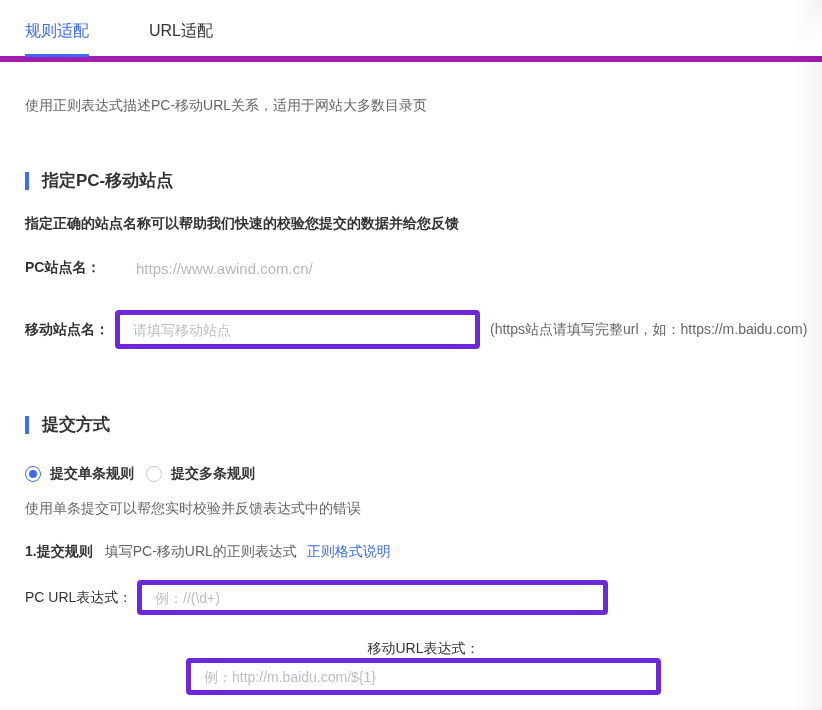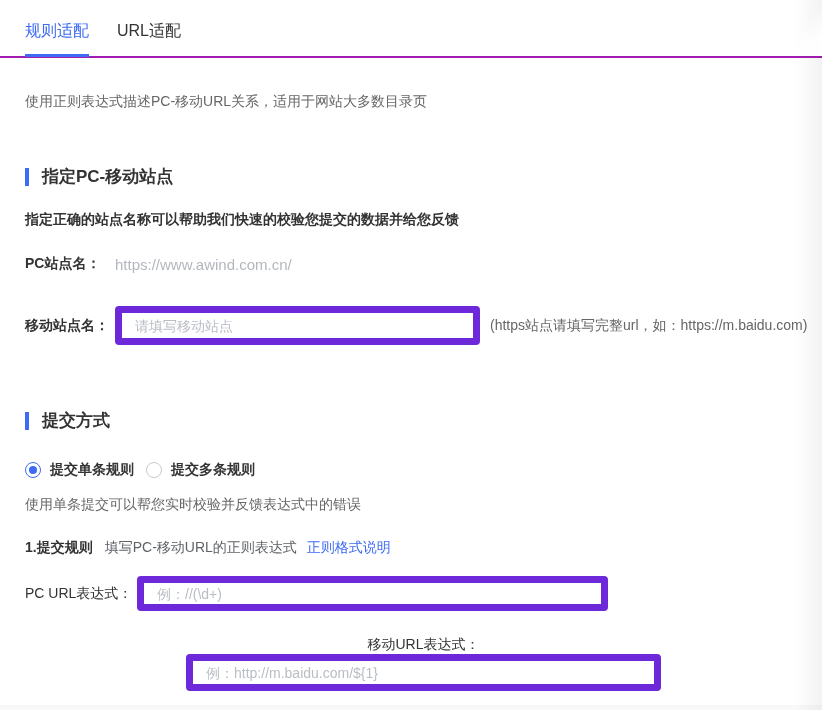--- a/index.html
+++ b/index.html
@@ -6,22 +6,22 @@
   html,body { width: 822px; height: 710px; overflow: hidden; background: #fff; }
   body {
     font-family: "Liberation Sans", "DejaVu Sans", sans-serif;
     color: #333;
     position: relative;
   }
   
   .tabbar {
     padding: 22px 0 0 25px;
     display: flex;
-    gap: 28px;
-    border-bottom: 2px solid #a21caf;
+    gap: 60px;
+    border-bottom: 6px solid #a21caf;
     position: relative;
   }
   .tab {
     font-size: 16px;
     line-height: 18px;
     padding-bottom: 16px;
     color: #333;
     cursor: pointer;
     position: relative;
     white-space: nowrap;
@@ -76,28 +76,28 @@
     margin-left: 25px;
   }
   .row-label {
     font-size: 14px;
     color: #333;
     flex: 0 0 auto;
   }
   .row-label.bold { font-weight: bold; }
   .w90  { width: 90px; }
   .w112 { width: 112px; }
-  #pc-site-row { margin-top: 26px; }
+  #pc-site-row { margin-top: 26px; gap: 21px; }
   #pc-site-row .site-value {
     font-size: 15px;
     color: #b3b8be;
   }
   #mobile-site-row { margin-top: 33px; }
   .text-input {
-    border: 7px solid #6d28d9;
+    border: 5px solid #6d28d9;
     border-radius: 4px;
     font-size: 14px;
     color: #333;
     padding: 0 13px;
     outline: none;
     background: #fff;
     font-family: "Liberation Sans", "DejaVu Sans", sans-serif;
   }
   .text-input::placeholder { color: #b9bec5; opacity: 1; }
   #mobile-site-input { width: 365px; height: 39px; }

